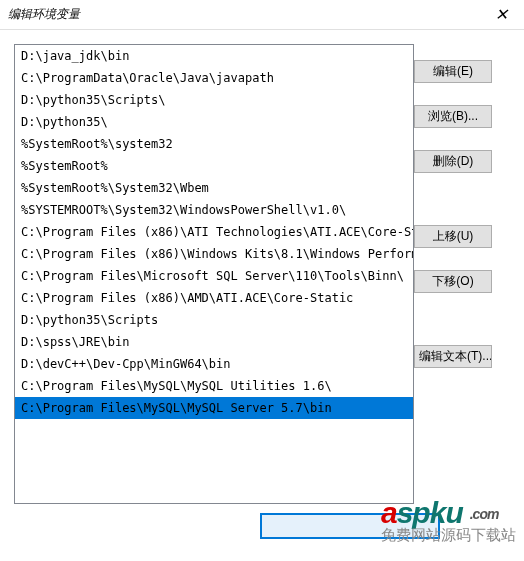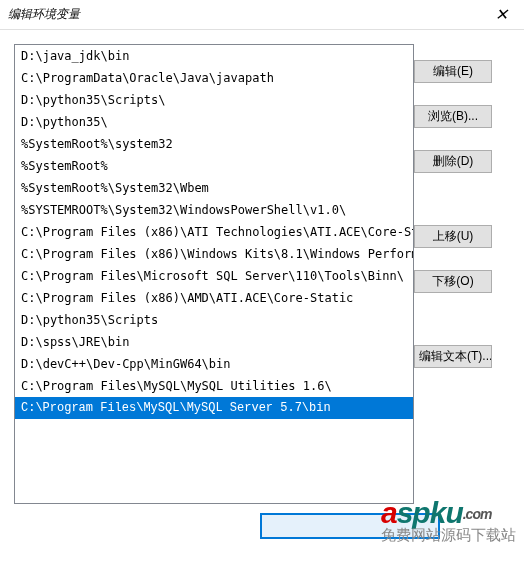--- a/index.html
+++ b/index.html
@@ -3,29 +3,29 @@
   <meta charset="utf-8">
   <style>
     * { margin: 0; padding: 0; box-sizing: border-box; }
     body { font-family: "Microsoft YaHei", "SimSun", sans-serif; font-size: 12px; background: #fff; width: 524px; height: 561px; overflow: hidden; position: relative; }
     .title-bar { height: 30px; display: flex; align-items: center; justify-content: space-between; padding-left: 8px; border-bottom: 1px solid #e0e0e0; font-style: italic; }
     .title-text { font-size: 12px; }
     .close-btn { width: 45px; height: 30px; display: flex; align-items: center; justify-content: center; font-size: 16px; cursor: default; font-family: Arial; }
     .content { display: flex; padding: 14px 14px 0 14px; gap: 0; }
     .list-box { width: 400px; height: 460px; border: 1px solid #828790; background: #fff; overflow: hidden; }
     .list-item { padding: 4px 6px; font-size: 12px; line-height: 14px; white-space: nowrap; overflow: hidden; cursor: default; font-family: "SimSun", monospace; }
-    .list-item.selected { background: #0078d7; color: #ffffff; font-family: Liberation Mono, monospace; }
+    .list-item.selected { background: #0078d7; color: #000000; }
     .side-buttons { display: flex; flex-direction: column; gap: 6px; width: 78px; }
     .btn { height: 23px; border: 1px solid #adadad; background: #e1e1e1; font-size: 12px; cursor: default; font-family: "Microsoft YaHei", sans-serif; padding: 0 4px; white-space: nowrap; overflow: hidden; }
     .spacer-sm { height: 10px; }
     .watermark { position: absolute; right: 8px; bottom: 16px; font-family: Arial, sans-serif; pointer-events: none; }
     .wm-main { font-size: 30px; font-weight: bold; font-style: italic; letter-spacing: -1px; }
     .wm-a { color: #d80000; }
     .wm-spku { color: #0f766e; }
-    .wm-com { color: #555; font-size: 14px; font-style: italic; position: relative; top: -4px; }
+    .wm-com { color: #555; font-size: 14px; font-style: italic; position: relative; top: -4px; padding-left: 7px; }
     .wm-sub { font-size: 15px; color: #888; margin-top: -4px; }
     .bottom-area { position: absolute; bottom: 22px; left: 260px; width: 180px; height: 26px; border: 2px solid #0078d7; background: #e5f1fb; }
   </style>
 </head>
 <body>
 
 <div class="title-bar">
   <span class="title-text">编辑环境变量</span>
   <span class="close-btn">✕</span>
 </div>

